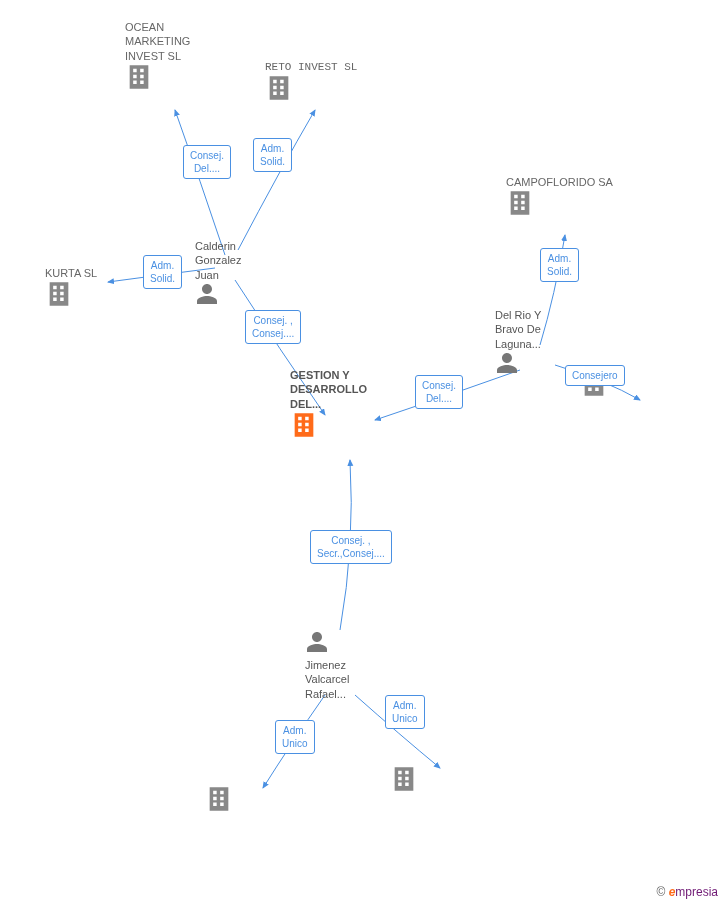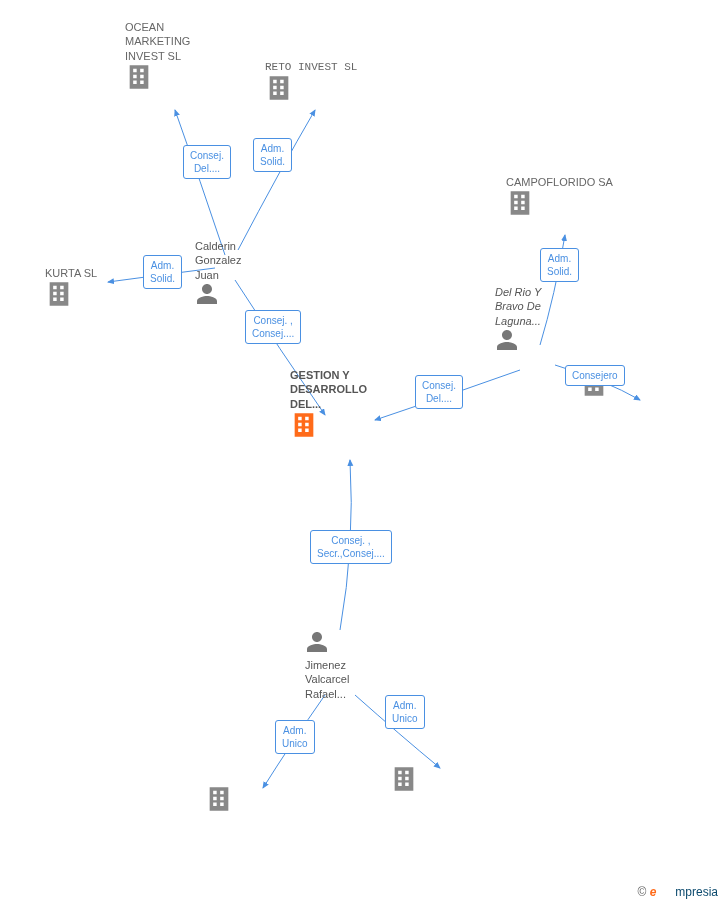--- a/index.html
+++ b/index.html
@@ -76,22 +76,21 @@
     right: 10px;
     font-size: 12px;
     color: #666;
   }
   .copyright .logo-e {
     color: #ff6b1a;
     font-style: italic;
     font-weight: bold;
   }
   .copyright .logo-rest {
-    color: #0c4a6e;
-    padding-left: 19px;
+    color: #701a75;
   }
 </style>
 </head>
 <body>
 
 <svg class="edges">
   <defs>
     <marker id="arrowhead" markerWidth="8" markerHeight="8" refX="6" refY="3" orient="auto">
       <path class="arrow" d="M0,0 L7,3 L0,6 Z"></path>
     </marker>
@@ -195,21 +194,21 @@
   <span class="node-label person">Calderin
 Gonzalez
 Juan</span>
   <span class="person-icon">
     <svg viewBox="0 0 24 24">
         <path d="M12 12c2.7 0 5-2.3 5-5s-2.3-5-5-5-5 2.3-5 5 2.3 5 5 5zm0 2c-3.3 0-10 1.7-10 5v3h20v-3c0-3.3-6.7-5-10-5z"></path>
       </svg>
   </span>
 </div>
 
-<div class="node" style="left:495px; top:285px; width:80px;font-style:italic;">
+<div class="node" style="left:495px; top:308px; width:80px;">
   <span class="node-label person">Del Rio Y
 Bravo De
 Laguna...</span>
   <span class="person-icon">
     <svg viewBox="0 0 24 24">
         <path d="M12 12c2.7 0 5-2.3 5-5s-2.3-5-5-5-5 2.3-5 5 2.3 5 5 5zm0 2c-3.3 0-10 1.7-10 5v3h20v-3c0-3.3-6.7-5-10-5z"></path>
       </svg>
   </span>
 </div>
 

